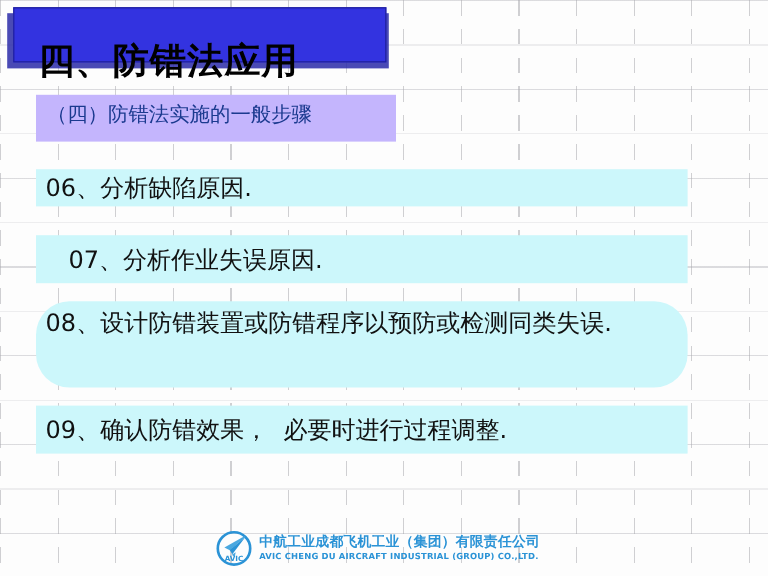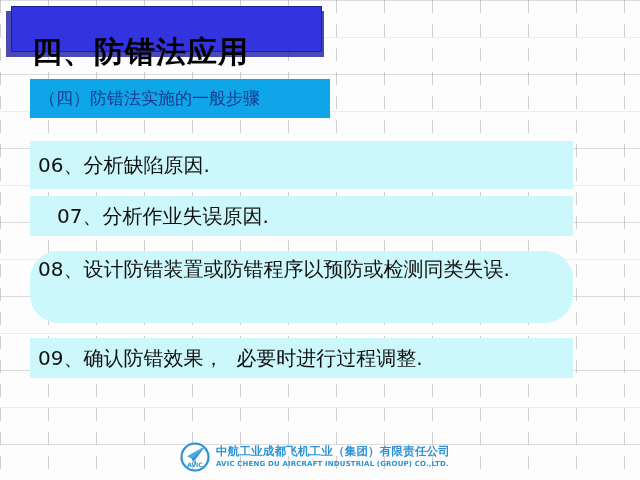--- a/index.html
+++ b/index.html
@@ -84,24 +84,25 @@
     margin-top: 45px;
   }
 
   
   #subtitle-box {
     position: absolute;
     left: 30px;
     top: 79px;
     width: 300px;
     height: 39px;
-    background: #0ea5e9;
+    background: #c4b5fd;
     display: flex;
     align-items: center;
     box-sizing: border-box;
+    font-family: Liberation Mono, monospace;
   }
   #subtitle-text {
     margin-left: 9px;
     font-size: 17px;
     color: #1b3a8f;
     line-height: 1.1;
     white-space: nowrap;
   }
 
   
@@ -116,21 +117,21 @@
     padding-right: 4px;
   }
   .step-text {
     font-size: 20px;
     color: #111111;
     line-height: 1.34;
     letter-spacing: 0px;
     white-space: pre-wrap;
   }
 
-  #row-0 { top: 141px;  width: 543px; height: 48px; }
+  #row-0 { top: 141px;  width: 543px; height: 31px; }
   #row-1 { top: 196px;  width: 543px; height: 40px; padding-left: 27px; }
   #row-2 { top: 251px;  width: 543px; height: 72px; align-items: flex-start; padding-top: 5px; border-radius: 28px; }
   #row-3 { top: 338px;  width: 543px; height: 40px; }
   #row-4 { top: 393px;  width: 543px; height: 40px; }
 
   
   #footer {
     position: absolute;
     left: 180px;
     top: 440px;

